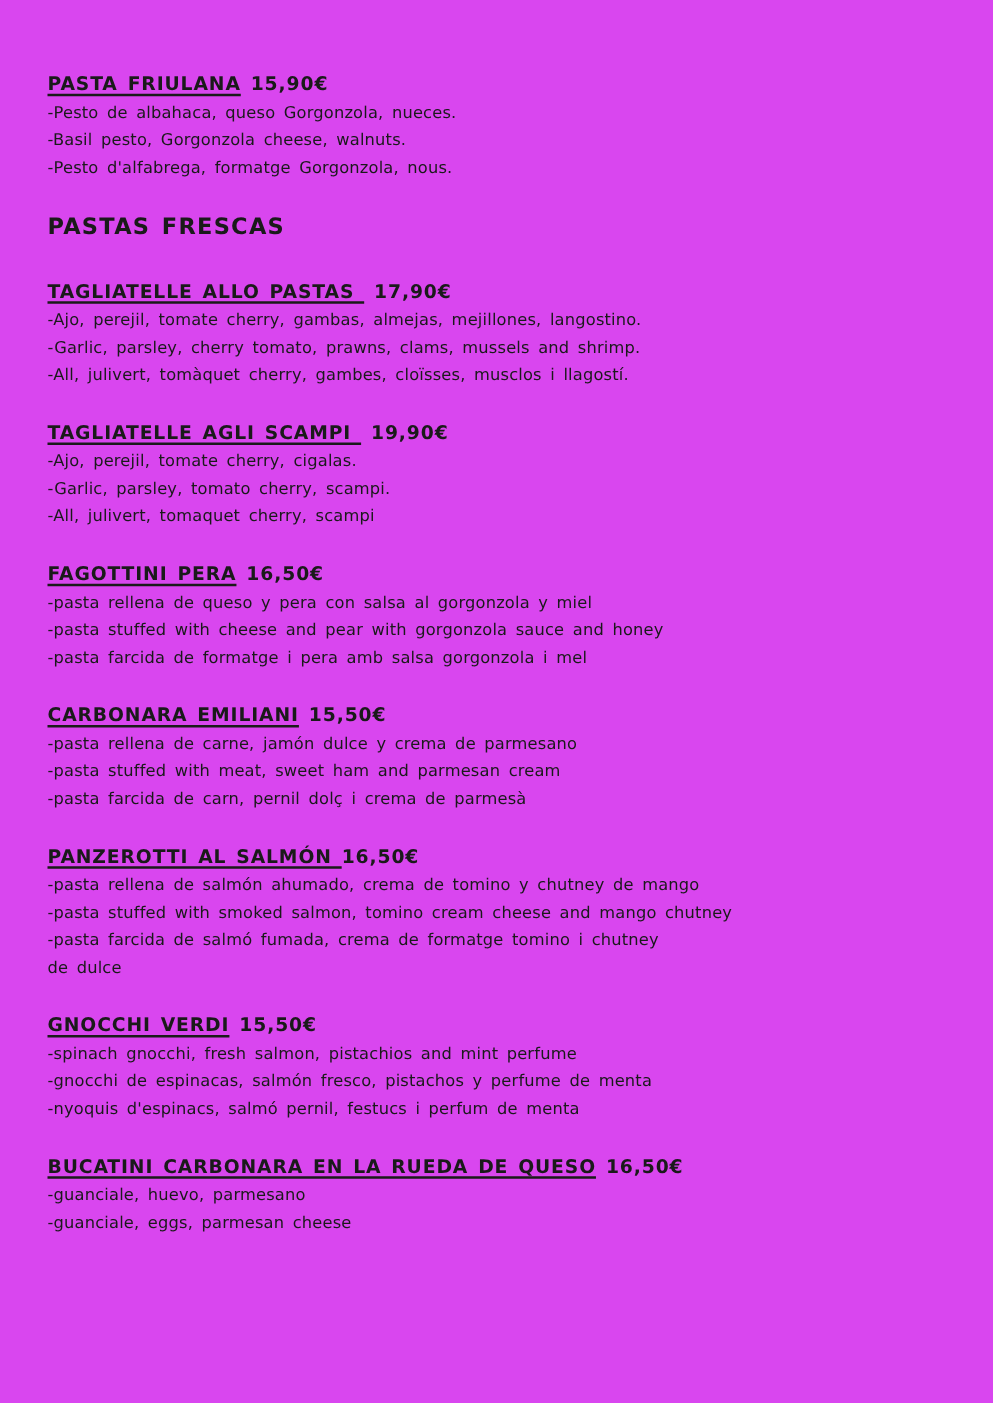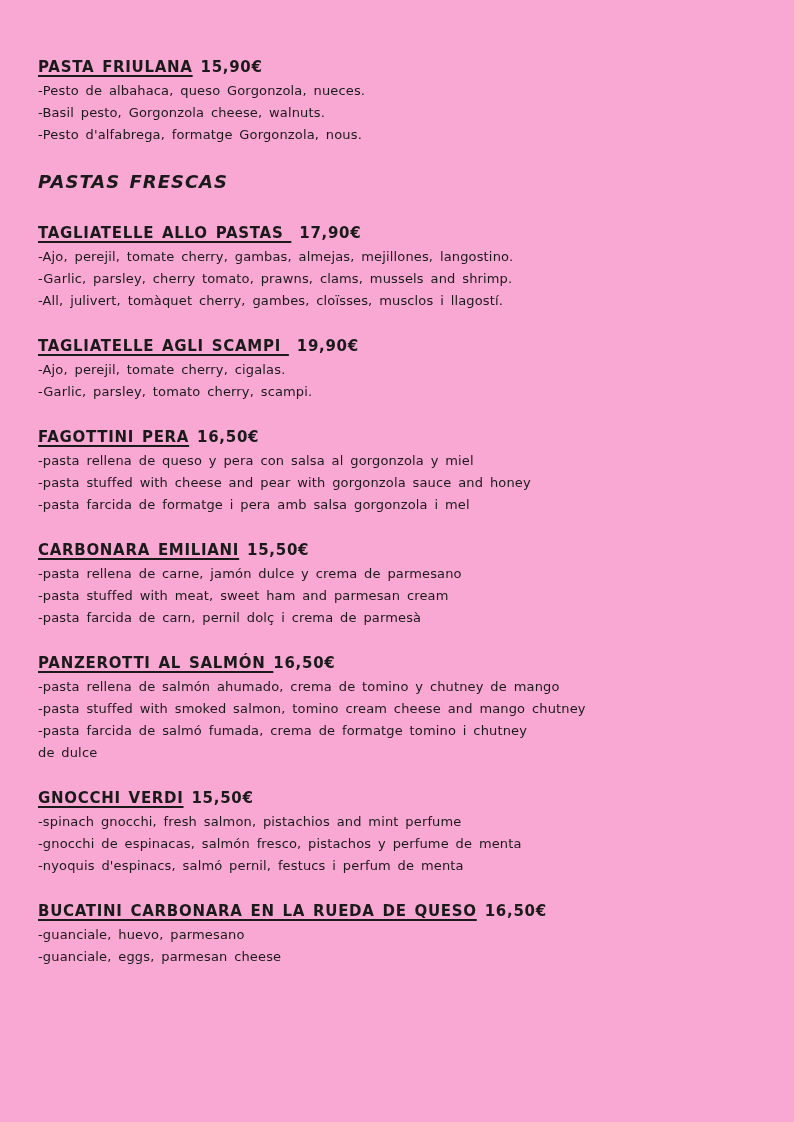--- a/index.html
+++ b/index.html
@@ -1,21 +1,21 @@
 <!DOCTYPE html>
 <html><head>
 <meta charset="utf-8">
 <style>
   html, body { margin: 0; padding: 0; background: #e8e8e8; }
   .page {
     position: relative;
     width: 794px;
     height: 1122px;
     margin: 0 auto;
-    background: #f9a8d4;
+    background: #d946ef;
     box-sizing: border-box;
     padding: 56px 40px 0 38px;
     font-family: "DejaVu Sans", "Liberation Sans", sans-serif;
     color: #1a1a1a;
     overflow: hidden;
   }
   .dish { margin: 0 0 23px 0; }
   .dish-title {
     font-size: 15px;
     line-height: 22px;
@@ -37,21 +37,20 @@
     font-size: 13px;
     line-height: 22px;
     letter-spacing: 0.15px;
     word-spacing: 2.5px;
     margin: 0;
   }
   .section-heading {
     font-size: 18px;
     line-height: 26px;
     font-weight: bold;
-    font-style: italic;
     letter-spacing: 1px;
     word-spacing: 2px;
     margin: 21px 0 27px 0;
   }
 </style>
 </head>
 <body>
 
 <div class="page">
   <div>
@@ -68,20 +67,21 @@
 
   <p class="desc-line">-Ajo, perejil, tomate cherry, gambas, almejas, mejillones, langostino.</p>
         <p class="desc-line">-Garlic, parsley, cherry tomato, prawns, clams, mussels and shrimp.</p>
         <p class="desc-line">-All, julivert, tomàquet cherry, gambes, cloïsses, musclos i llagostí.</p>
       </div>
       <div class="dish">
     <p class="dish-title"><span class="dish-name">TAGLIATELLE AGLI SCAMPI </span><span class="dish-gap"> </span><span class="dish-price">19,90€</span></p>
 
   <p class="desc-line">-Ajo, perejil, tomate cherry, cigalas.</p>
         <p class="desc-line">-Garlic, parsley, tomato cherry, scampi.</p>
+        <p class="desc-line">-All, julivert, tomaquet cherry, scampi</p>
       </div>
       <div class="dish">
     <p class="dish-title"><span class="dish-name">FAGOTTINI PERA</span><span class="dish-gap"> </span><span class="dish-price">16,50€</span></p>
 
   <p class="desc-line">-pasta rellena de queso y pera con salsa al gorgonzola y miel</p>
         <p class="desc-line">-pasta stuffed with cheese and pear with gorgonzola sauce and honey</p>
         <p class="desc-line">-pasta farcida de formatge i pera amb salsa gorgonzola i mel</p>
       </div>
       <div class="dish">
     <p class="dish-title"><span class="dish-name">CARBONARA EMILIANI</span><span class="dish-gap"> </span><span class="dish-price">15,50€</span></p>

